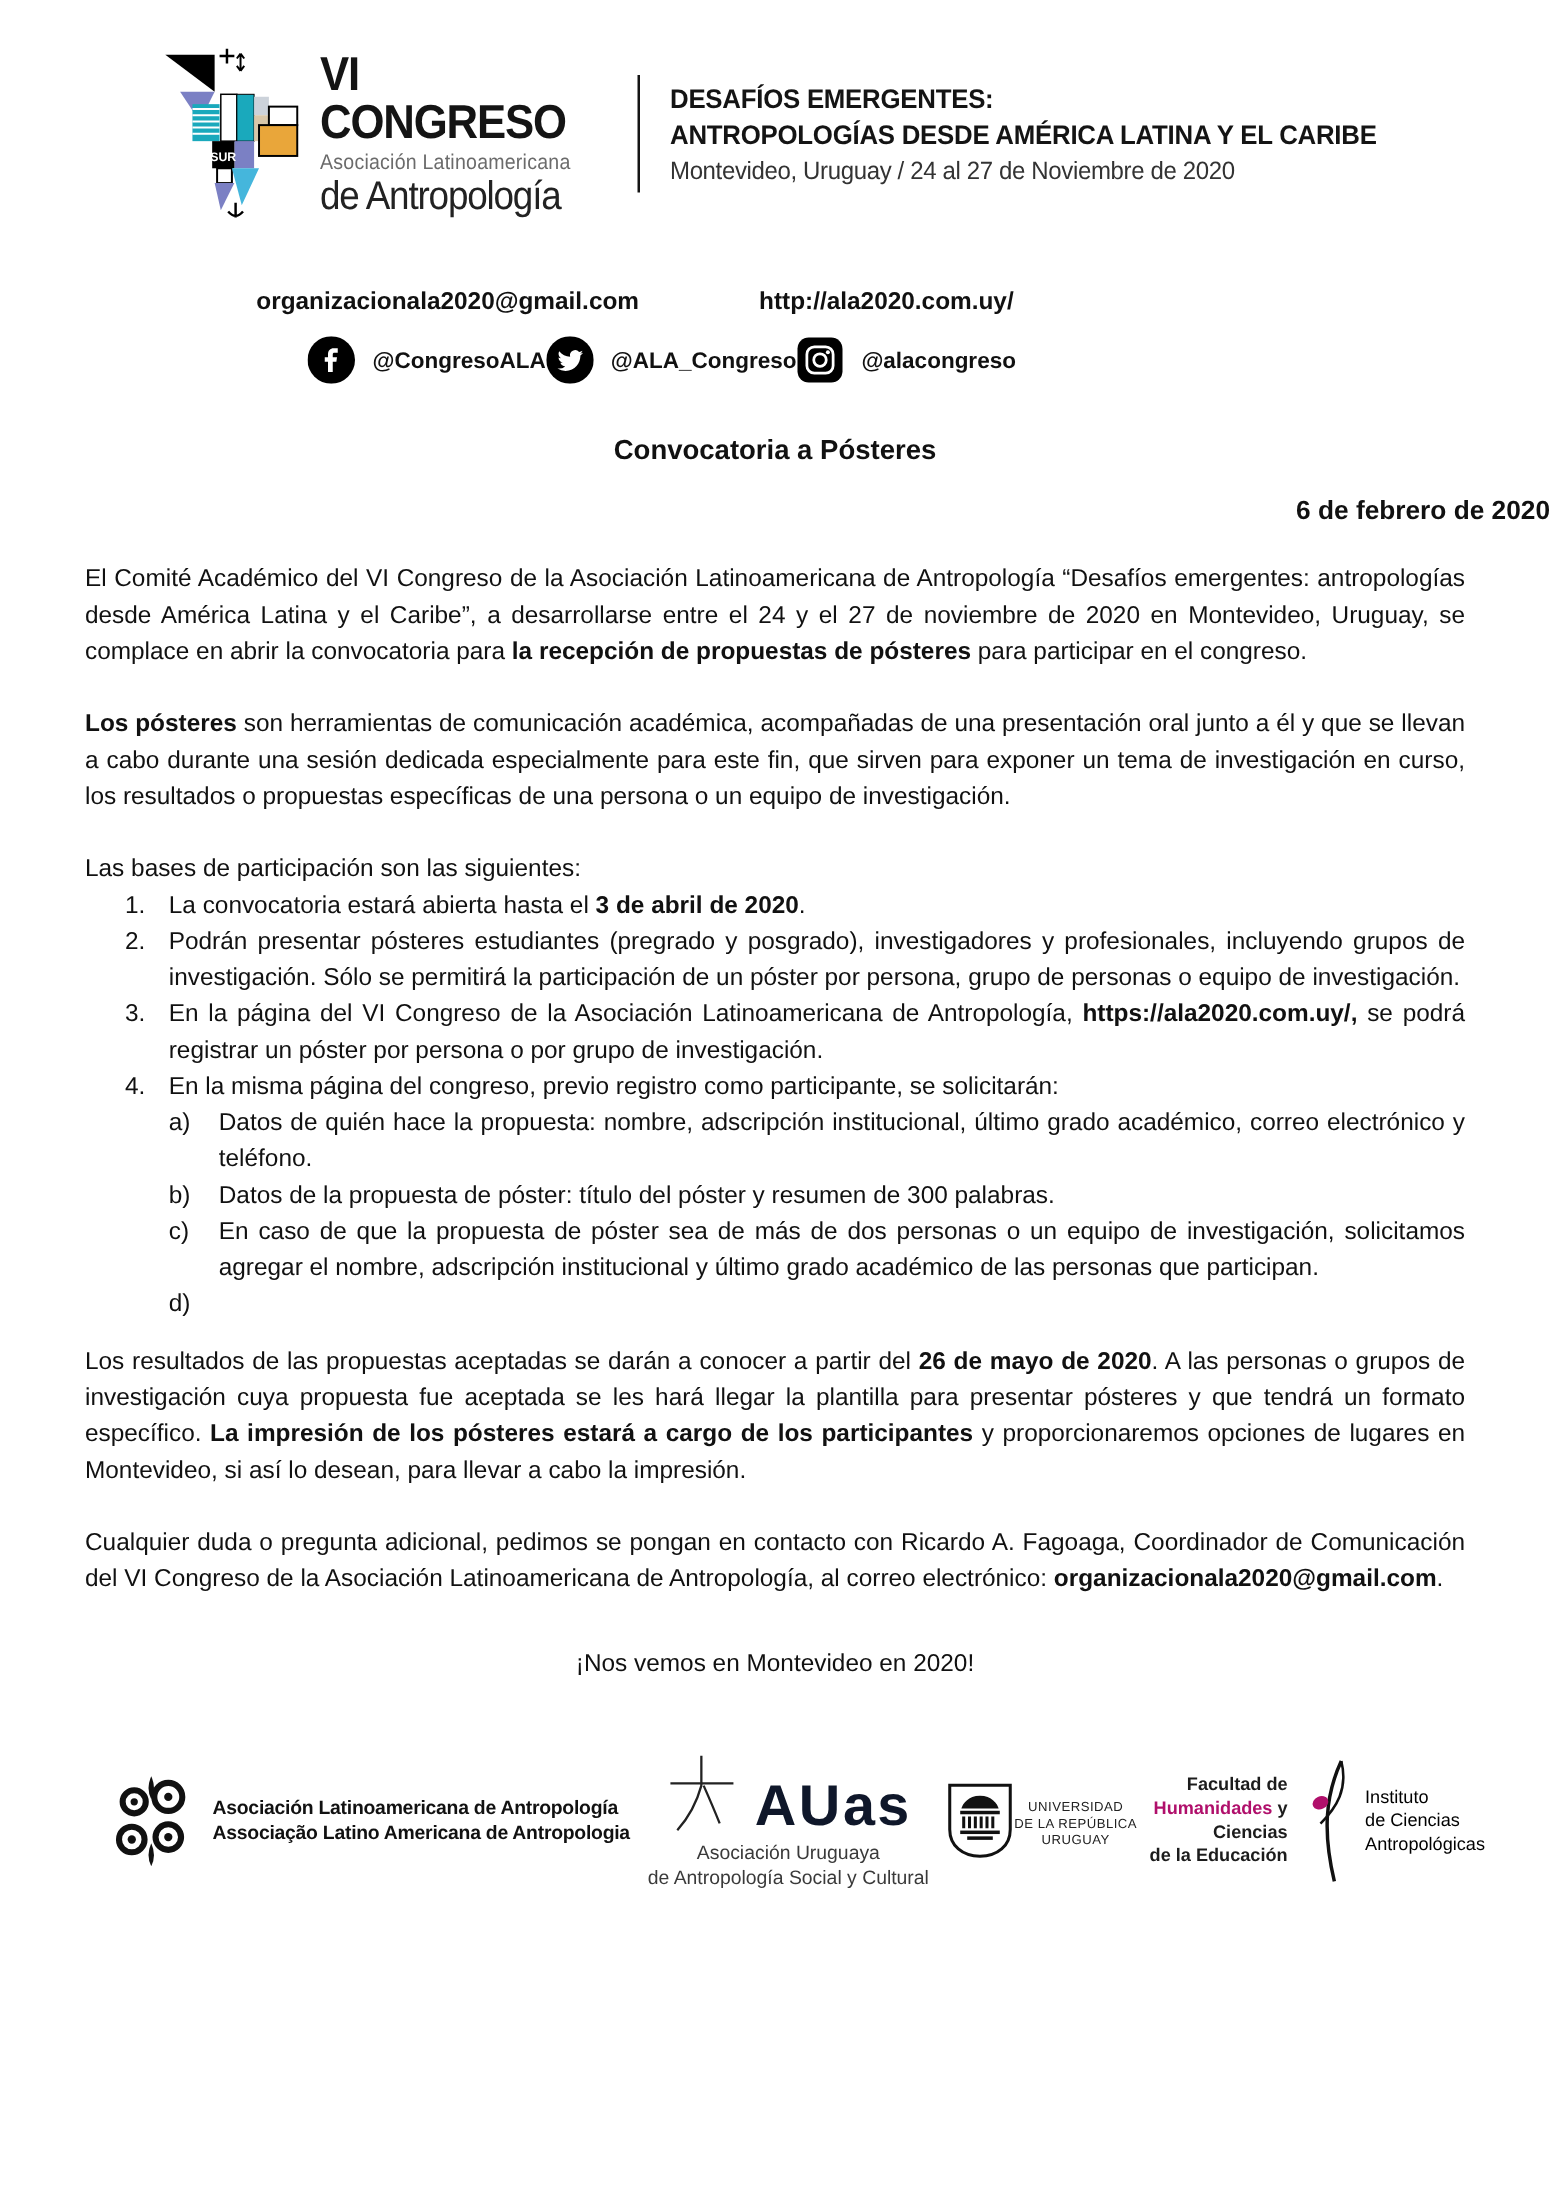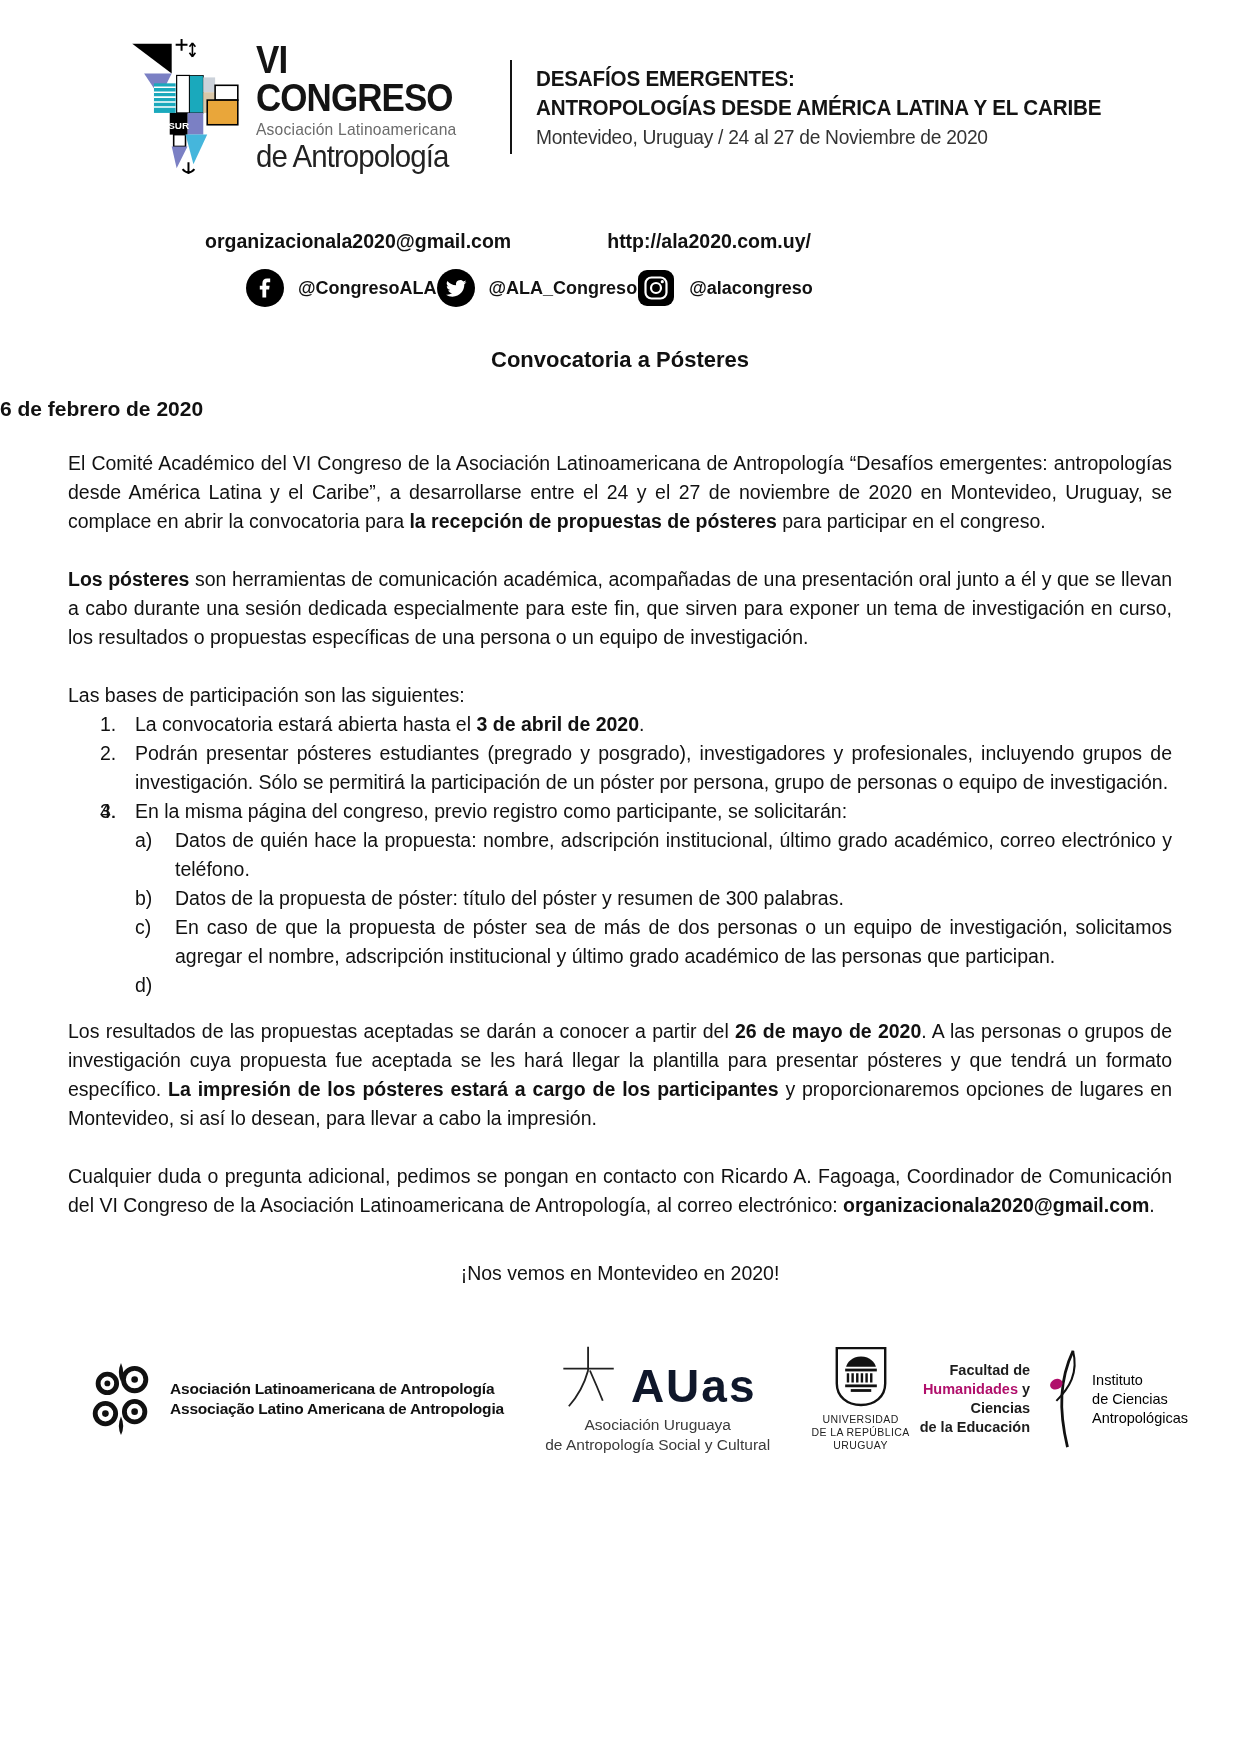--- a/index.html
+++ b/index.html
@@ -25,21 +25,21 @@
 
   
   .contact-row{margin:50px 0 0 205px;display:flex;gap:96px;font-size:19.5px;font-weight:700;}
   .social-row{margin:16px 0 0 246px;display:flex;align-items:center;}
   .social-item{display:flex;align-items:center;gap:14px;}
   .sicon{width:38px;height:38px;display:inline-block;}
   .handle{font-size:18px;font-weight:700;}
 
   
   .doc-title{margin-top:40px;text-align:center;font-size:22px;font-weight:700;}
-  .doc-date{margin-top:24px;text-align:left;font-size:21px;font-weight:700;}
+  .doc-date{margin-top:24px;text-align:right;font-size:21px;font-weight:700;}
 
   
   .body{margin:28px 68px 0 68px;font-size:19.5px;line-height:29px;}
   .body p{text-align:justify;margin-bottom:29px;}
   .body .no-gap{margin-bottom:0;}
   b{font-weight:700;}
   .li{position:relative;text-align:justify;}
   .l1{padding-left:67px;}
   .l1>.marker{position:absolute;left:32px;top:0;}
   .l2{padding-left:107px;}
@@ -52,21 +52,21 @@
   .footer{margin:58px 52px 0 84px;display:flex;align-items:center;justify-content:space-between;}
   .fgroup{display:flex;align-items:center;}
   .ala-logo{width:74px;height:76px;}
   .ala-text{margin-left:12px;font-size:15.5px;font-weight:700;line-height:20px;letter-spacing:-.2px;}
   .auas{flex-direction:column;align-items:center;}
   .auas-top{display:flex;align-items:flex-end;gap:12px;}
   .auas-star{width:60px;height:66px;}
   .auas-word{font-size:46px;font-weight:900;letter-spacing:2px;color:#0f172a;line-height:1;}
   .auas-cap{margin-top:6px;text-align:center;font-size:15.5px;color:#3a3a3a;line-height:20px;}
   .right-cluster{display:flex;align-items:center;gap:10px;}
-  .udelar{display:flex;flex-direction:column;align-items:center;}
+  .udelar{display:flex;flex-direction:row;align-items:center;}
   .udelar-shield{width:54px;height:62px;}
   .udelar-text{margin-top:5px;font-size:10.5px;letter-spacing:.4px;text-align:center;line-height:13px;color:#222;}
   .fhce-text{text-align:right;font-size:14.5px;font-weight:700;line-height:19px;color:#1c1c1c;}
   .fhce-text b{color:var(--accent_magenta);}
   .fhce-fig{width:50px;height:110px;margin:0 -4px;}
   .ica-text{font-size:14.5px;line-height:19px;color:#000000;}
 </style>
 </head>
 <body>
 
@@ -155,20 +155,21 @@
     <div class="li l1">
       <span class="marker">1.</span>
       <span>La convocatoria estará abierta hasta el <b>3 de abril de 2020</b>.</span>
     </div>
     <div class="li l1">
       <span class="marker">2.</span>
       <span>Podrán presentar pósteres estudiantes (pregrado y posgrado), investigadores y profesionales, incluyendo grupos de investigación. Sólo se permitirá la participación de un póster por persona, grupo de personas o equipo de investigación.</span>
     </div>
     <div class="li l1">
       <span class="marker">3.</span>
+      <span>En la página del VI Congreso de la Asociación Latinoamericana de Antropología, <b>https://ala2020.com.uy/,</b> se podrá registrar un póster por persona o por grupo de investigación.</span>
     </div>
     <div class="li l1">
       <span class="marker">4.</span>
       <span>En la misma página del congreso, previo registro como participante, se solicitarán:</span>
     </div>
     <div class="li l2">
       <span class="marker">a)</span>
       <span>Datos de quién hace la propuesta: nombre, adscripción institucional, último grado académico, correo electrónico y teléfono.</span>
     </div>
     <div class="li l2">

